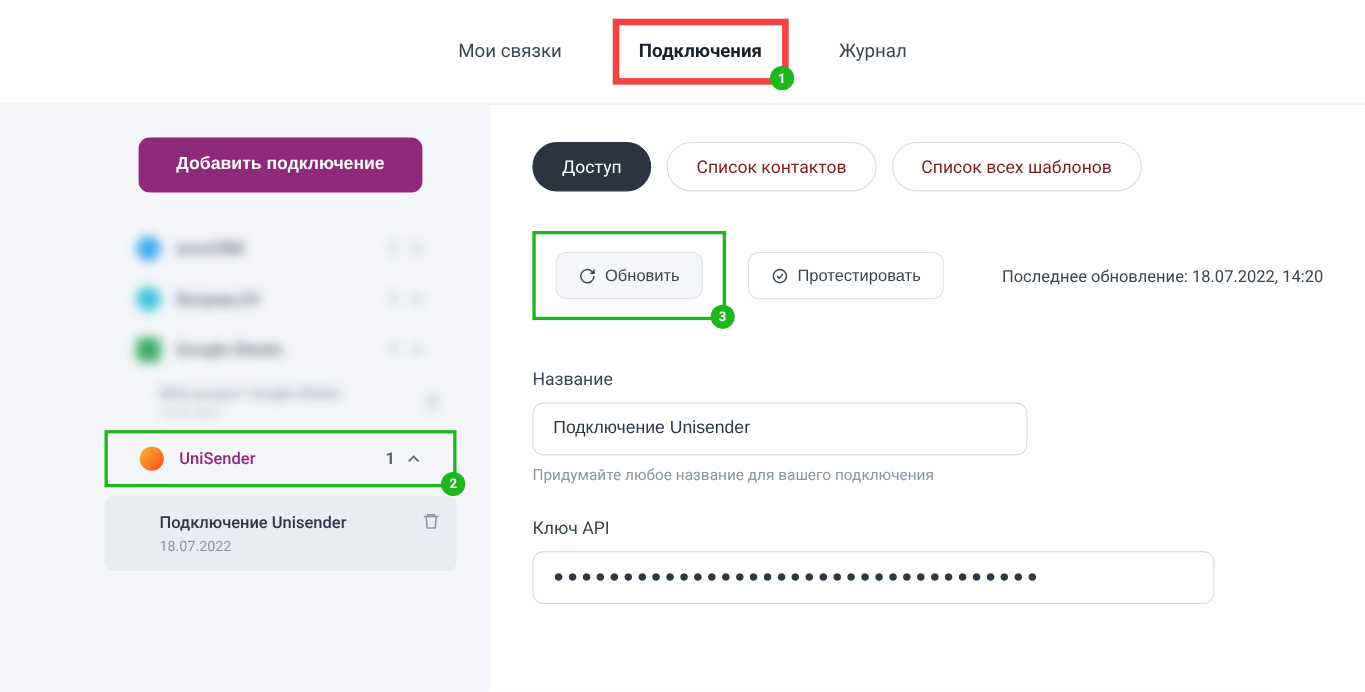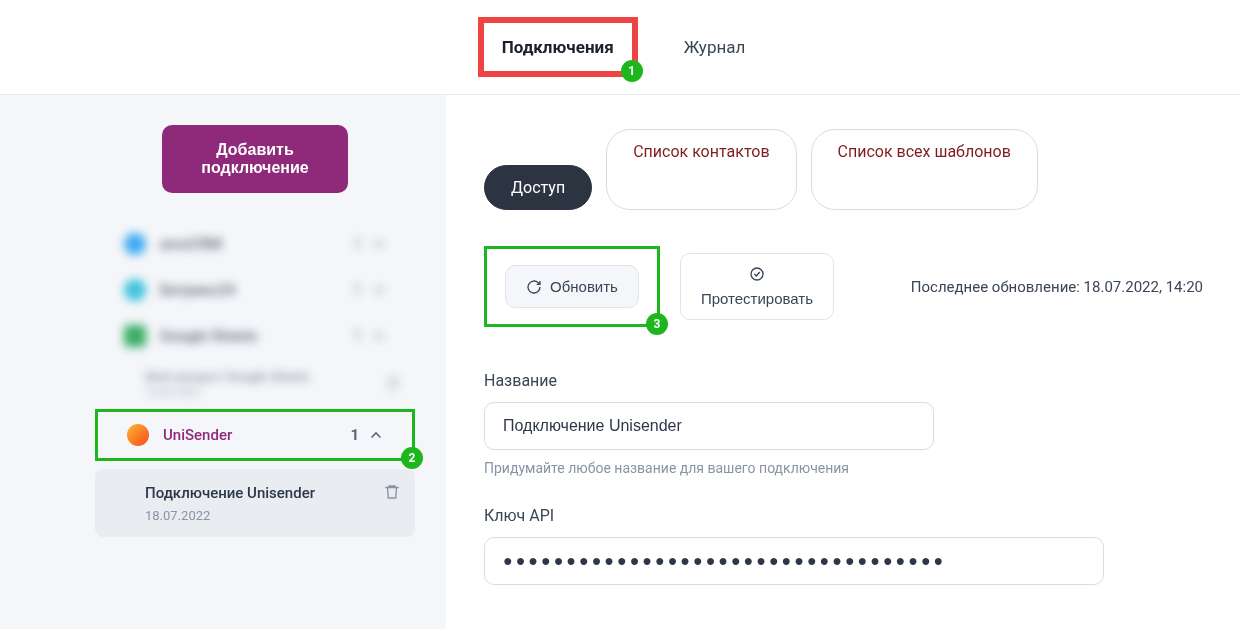--- a/index.html
+++ b/index.html
@@ -62,21 +62,21 @@
     margin-left: 95px;
   }
   .add-btn {
     background: #8f2a7a;
     color: #fff;
     border: none;
     border-radius: 10px;
     font-size: 16px;
     font-weight: 600;
     padding: 16px 24px;
-    width: 186px;
+    width: 258px;
     margin: 0 auto 28px auto;
     display: block;
     cursor: pointer;
   }
   .conn-item {
     display: flex;
     align-items: center;
     padding: 12px 29px;
     font-size: 15px;
     color: #3a4556;
@@ -174,42 +174,41 @@
     border-radius: 24px;
     padding: 12px 26px;
     font-size: 16px;
     color: #7f1d1d;
     cursor: pointer;
   }
   .pill.active {
     background: #2b3440;
     color: #fff;
     border-color: #2b3440;
-    margin-top: 36px;
   }
   .action-row {
     display: flex;
     align-items: center;
     gap: 20px;
     margin-bottom: 44px;
     position: relative;
   }
   .action-btn {
     border: 1px solid #e0e4ea;
     background: #f4f6f9;
     border-radius: 10px;
     padding: 12px 20px;
     font-size: 15px;
     color: #3a4556;
     cursor: pointer;
     display: inline-flex;
     align-items: center;
     gap: 8px;
   }
-  .action-btn.light { background: #fff; flex-direction: column; }
+  .action-btn.light { background: #fff; }
   .refresh-wrap {
     border: 3px solid #1db61d;
     padding: 16px 18px;
     display: inline-block;
     position: relative;
   }
   .last-update {
     margin-left: auto;
     font-size: 15px;
     color: #3a4556;
@@ -237,20 +236,21 @@
   .api-input {
     width: 620px;
     letter-spacing: 3px;
   }
   svg { display: block; }
 </style>
 </head>
 <body>
 
 <div class="tabs-bar">
+  <div class="tab">Мои связки</div>
   <div class="tab active highlighted" style="position:relative;">
     <span>Подключения</span>
     <span class="badge-circle" style="right:-11px; bottom:-11px;">1</span>
   </div>
   <div class="tab">Журнал</div>
 </div>
 
 <div class="main">
 
   <div class="sidebar">

